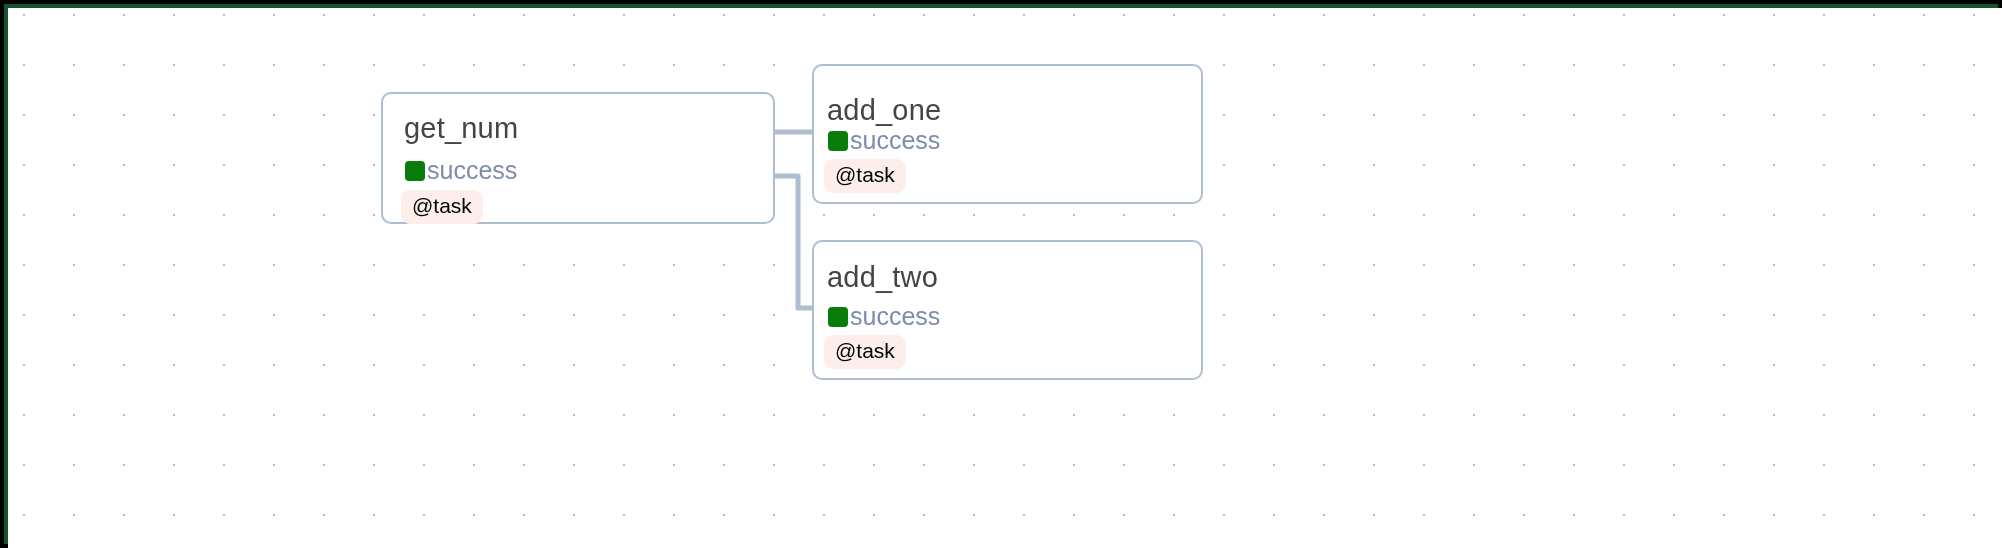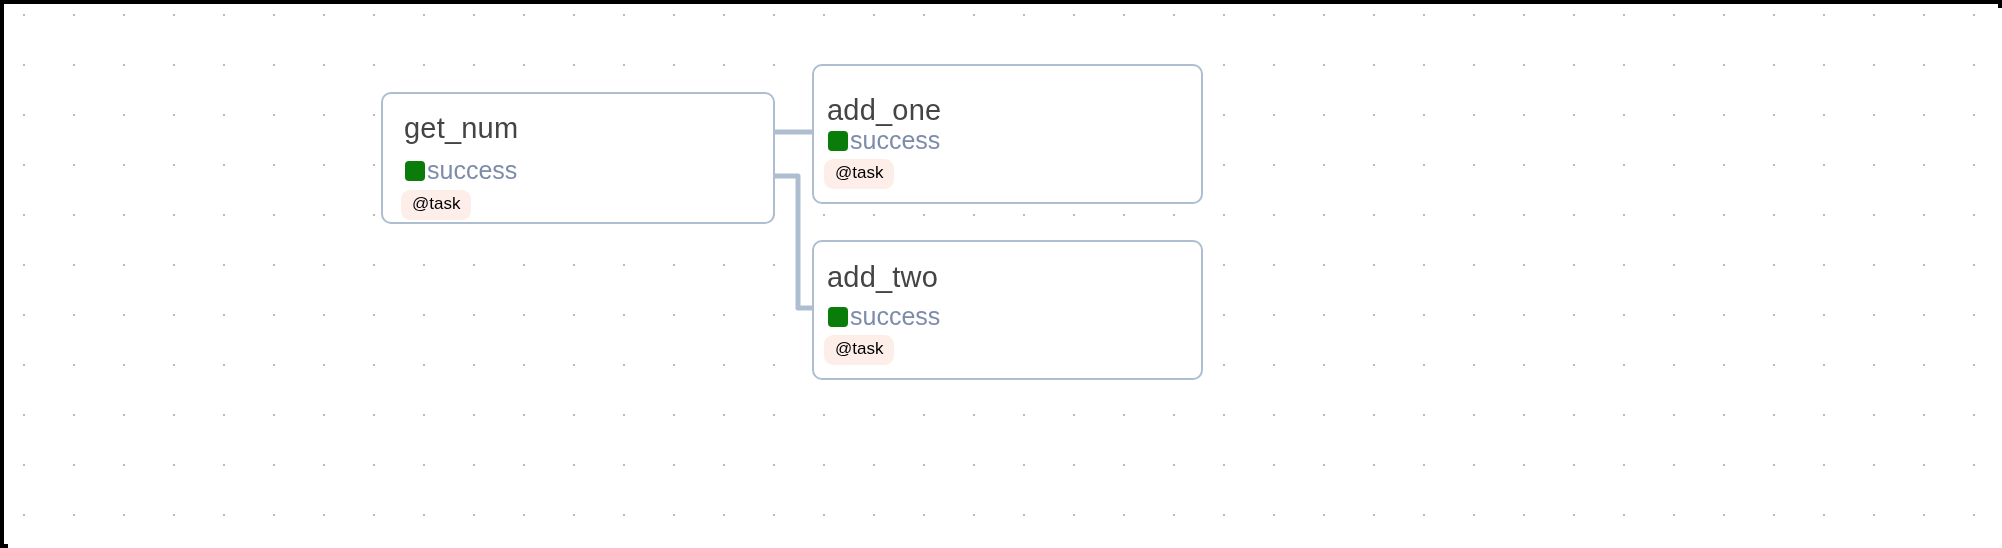--- a/index.html
+++ b/index.html
@@ -1,20 +1,20 @@
 <!DOCTYPE html>
 <html><head>
 <meta charset="utf-8">
 <style>
   html,body{margin:0;padding:0;background:#000;}
   body{width:2002px;height:548px;overflow:hidden;
        font-family:"Liberation Sans","DejaVu Sans",sans-serif;}
 
   #frame{position:absolute;left:0;top:0;width:2002px;height:548px;
-         box-sizing:border-box;border:4px solid #000;background:#ffffff;}
+         box-sizing:border-box;border:4px solid #000;background:#14532d;}
 
   #canvas{position:absolute;left:4px;top:4px;width:1994px;height:540px;
           background-color:#ffffff;
           background-image:radial-gradient(circle, #b9b9c4 1.2px, rgba(0,0,0,0) 1.3px);
           background-size:50px 50px;
           background-position:41px 32px;
           overflow:hidden;}
 
   .edges{position:absolute;left:0;top:0;width:1994px;height:540px;
          pointer-events:none;}
@@ -24,21 +24,21 @@
 
   .node-title{position:absolute;color:#444444;font-size:29px;
               letter-spacing:.2px;white-space:nowrap;}
 
   .status-row{position:absolute;display:flex;align-items:center;gap:2px;}
   .status-dot{width:20px;height:20px;border-radius:4px;background:#0a7c0a;
               flex:0 0 auto;}
   .status-text{color:#7d8cab;font-size:25px;white-space:nowrap;}
 
   .tag{position:absolute;display:inline-block;background:#fdeeea;
-       color:#000000;font-size:17px;border-radius:9px;
+       color:#000000;font-size:21px;border-radius:9px;
        padding:4px 11px 6px 11px;white-space:nowrap;}
 </style>
 </head>
 <body>
 
 <div id="frame">
   <div id="canvas">
 
     <svg class="edges" viewBox="0 0 1994 540" width="1994" height="540">
 

